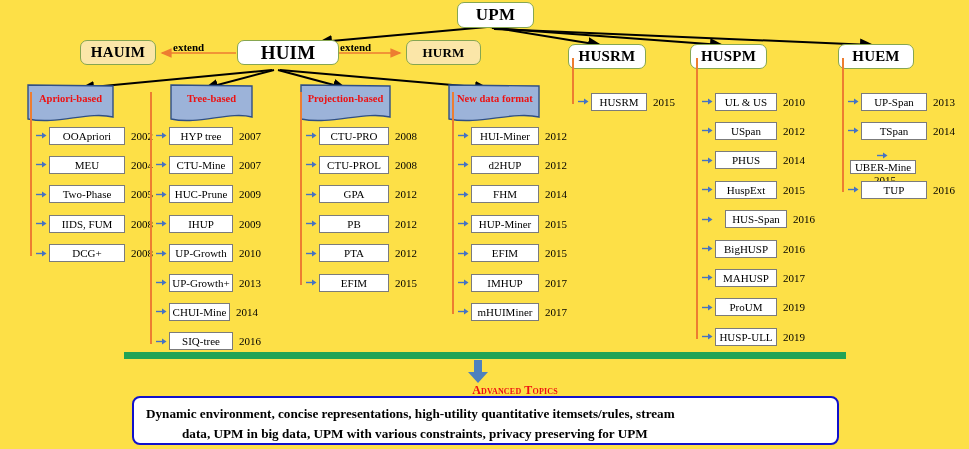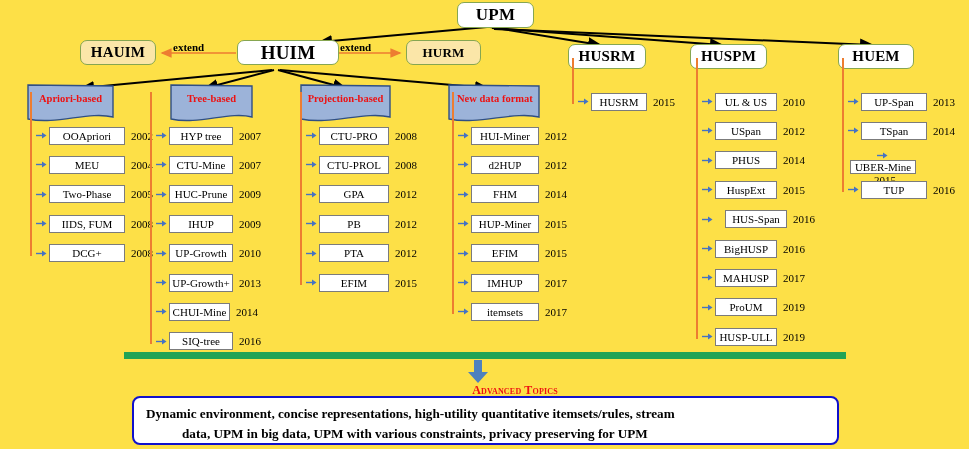--- a/index.html
+++ b/index.html
@@ -480,21 +480,21 @@
         <div class="mbox" style="width: 68px; margin-left: 2px;">IMHUP</div>
         <div class="yr">2017</div>
       </div>
       <div class="row" style="left: 458px; top: 302.4px;">
         <div class="arrow">
           <svg width="11" height="9" viewBox="0 0 11 9">
             <path d="M0,4.5 L7,4.5" stroke="#4472c4" stroke-width="1.4"></path>
             <path d="M6,1.6 L10.5,4.5 L6,7.4 Z" fill="#4472c4"></path>
           </svg>
         </div>
-        <div class="mbox" style="width: 68px; margin-left: 2px;">itemsets</div>
+        <div class="mbox" style="width: 68px; margin-left: 2px;">mHUIMiner</div>
         <div class="yr">2017</div>
       </div>
       <div class="spine" style="left: 572px; top: 58px; height: 46px; background: rgb(237, 125, 49);"></div>
       <div class="row" style="left: 578px; top: 92px;">
         <div class="arrow">
           <svg width="11" height="9" viewBox="0 0 11 9">
             <path d="M0,4.5 L7,4.5" stroke="#4472c4" stroke-width="1.4"></path>
             <path d="M6,1.6 L10.5,4.5 L6,7.4 Z" fill="#4472c4"></path>
           </svg>
         </div>

